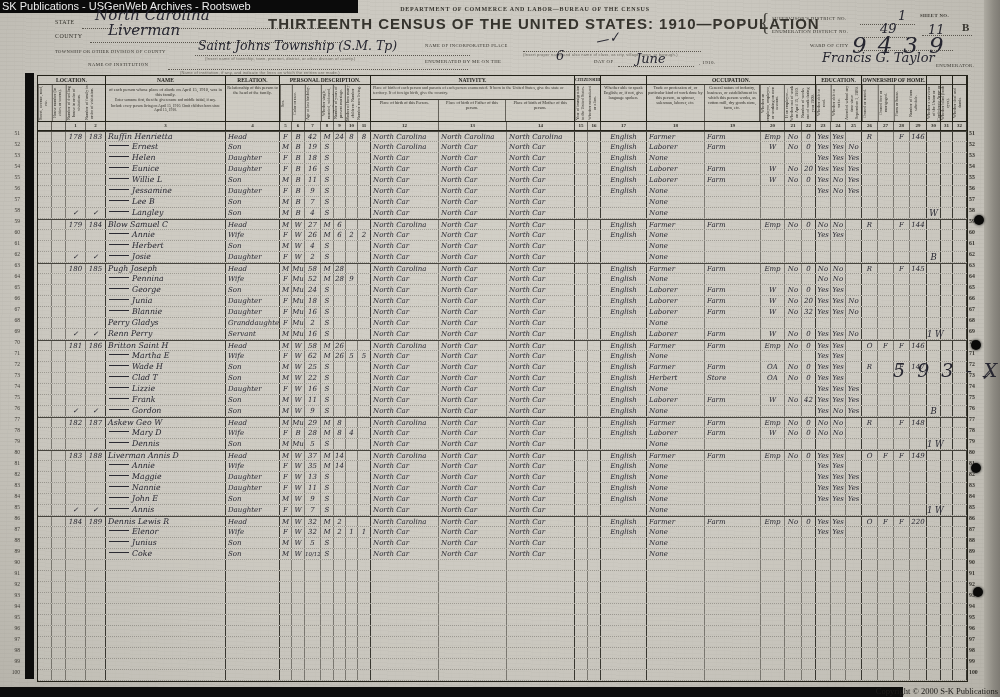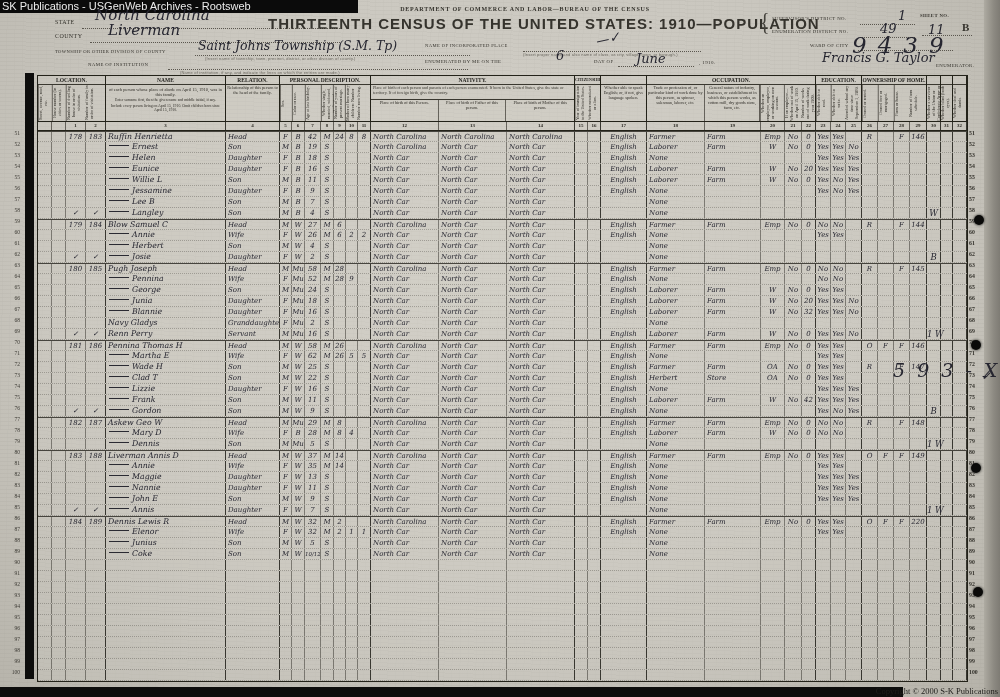--- a/index.html
+++ b/index.html
@@ -982,21 +982,21 @@
         <div class="tcell gb" style="width: 17px;"></div>
         <div class="tcell gb" style="width: 14px;"></div>
         <div class="tcell gb" style="width: 12px;"></div>
         <div class="tcell gb" style="width: 14px;"></div>
       </div>
       <div class="trow">
         <div class="tcell" style="width: 14px;"></div>
         <div class="tcell" style="width: 14px;"></div>
         <div class="tcell" style="width: 20px;"></div>
         <div class="tcell gb" style="width: 20px;"></div>
-        <div class="tcell gb hw lft nm" style="width: 120px;">Navy Gladys</div>
+        <div class="tcell gb hw lft nm" style="width: 120px;">Perry Gladys</div>
         <div class="tcell gb hw lft" style="width: 54px;">Granddaughter</div>
         <div class="tcell hw" style="width: 12px;">F</div>
         <div class="tcell hw" style="width: 13px;">Mu</div>
         <div class="tcell hw" style="width: 16px;">2</div>
         <div class="tcell hw" style="width: 13px;">S</div>
         <div class="tcell" style="width: 12px;"></div>
         <div class="tcell" style="width: 12px;"></div>
         <div class="tcell gb" style="width: 13px;"></div>
         <div class="tcell hw lft" style="width: 68px;">North Car</div>
         <div class="tcell hw lft" style="width: 68px;">North Car</div>
@@ -1054,21 +1054,21 @@
         <div class="tcell gb" style="width: 17px;"></div>
         <div class="tcell gb hw ovf" style="width: 14px;">1 W</div>
         <div class="tcell gb" style="width: 12px;"></div>
         <div class="tcell gb" style="width: 14px;"></div>
       </div>
       <div class="trow fam">
         <div class="tcell" style="width: 14px;"></div>
         <div class="tcell" style="width: 14px;"></div>
         <div class="tcell hw" style="width: 20px;">181</div>
         <div class="tcell gb hw" style="width: 20px;">186</div>
-        <div class="tcell gb hw lft nm" style="width: 120px;">Pennina Thomas H</div>
+        <div class="tcell gb hw lft nm" style="width: 120px;">Britton Saint H</div>
         <div class="tcell gb hw lft" style="width: 54px;">Head</div>
         <div class="tcell hw" style="width: 12px;">M</div>
         <div class="tcell hw" style="width: 13px;">W</div>
         <div class="tcell hw" style="width: 16px;">58</div>
         <div class="tcell hw" style="width: 13px;">M</div>
         <div class="tcell hw" style="width: 12px;">26</div>
         <div class="tcell" style="width: 12px;"></div>
         <div class="tcell gb" style="width: 13px;"></div>
         <div class="tcell hw lft" style="width: 68px;">North Carolina</div>
         <div class="tcell hw lft" style="width: 68px;">North Car</div>

